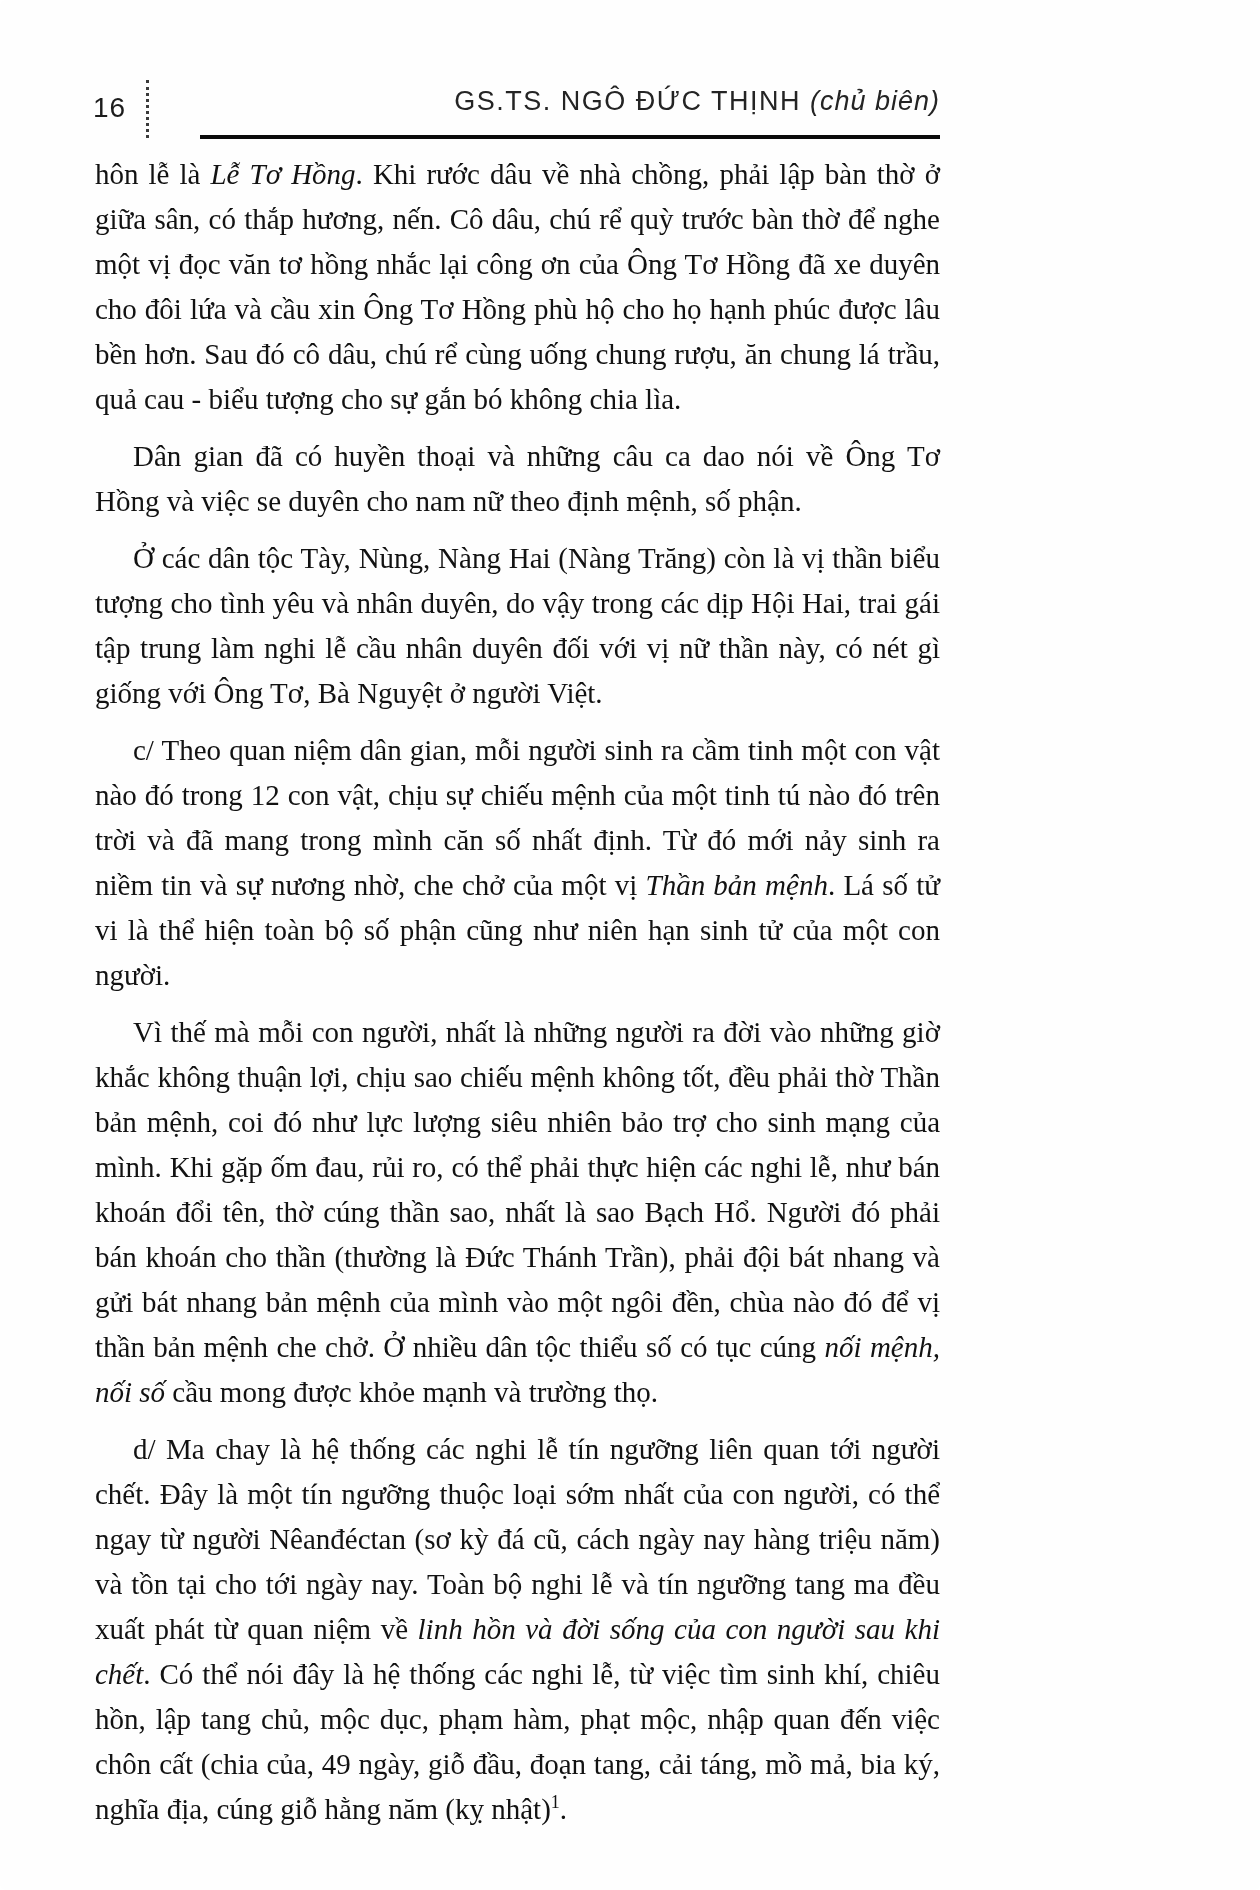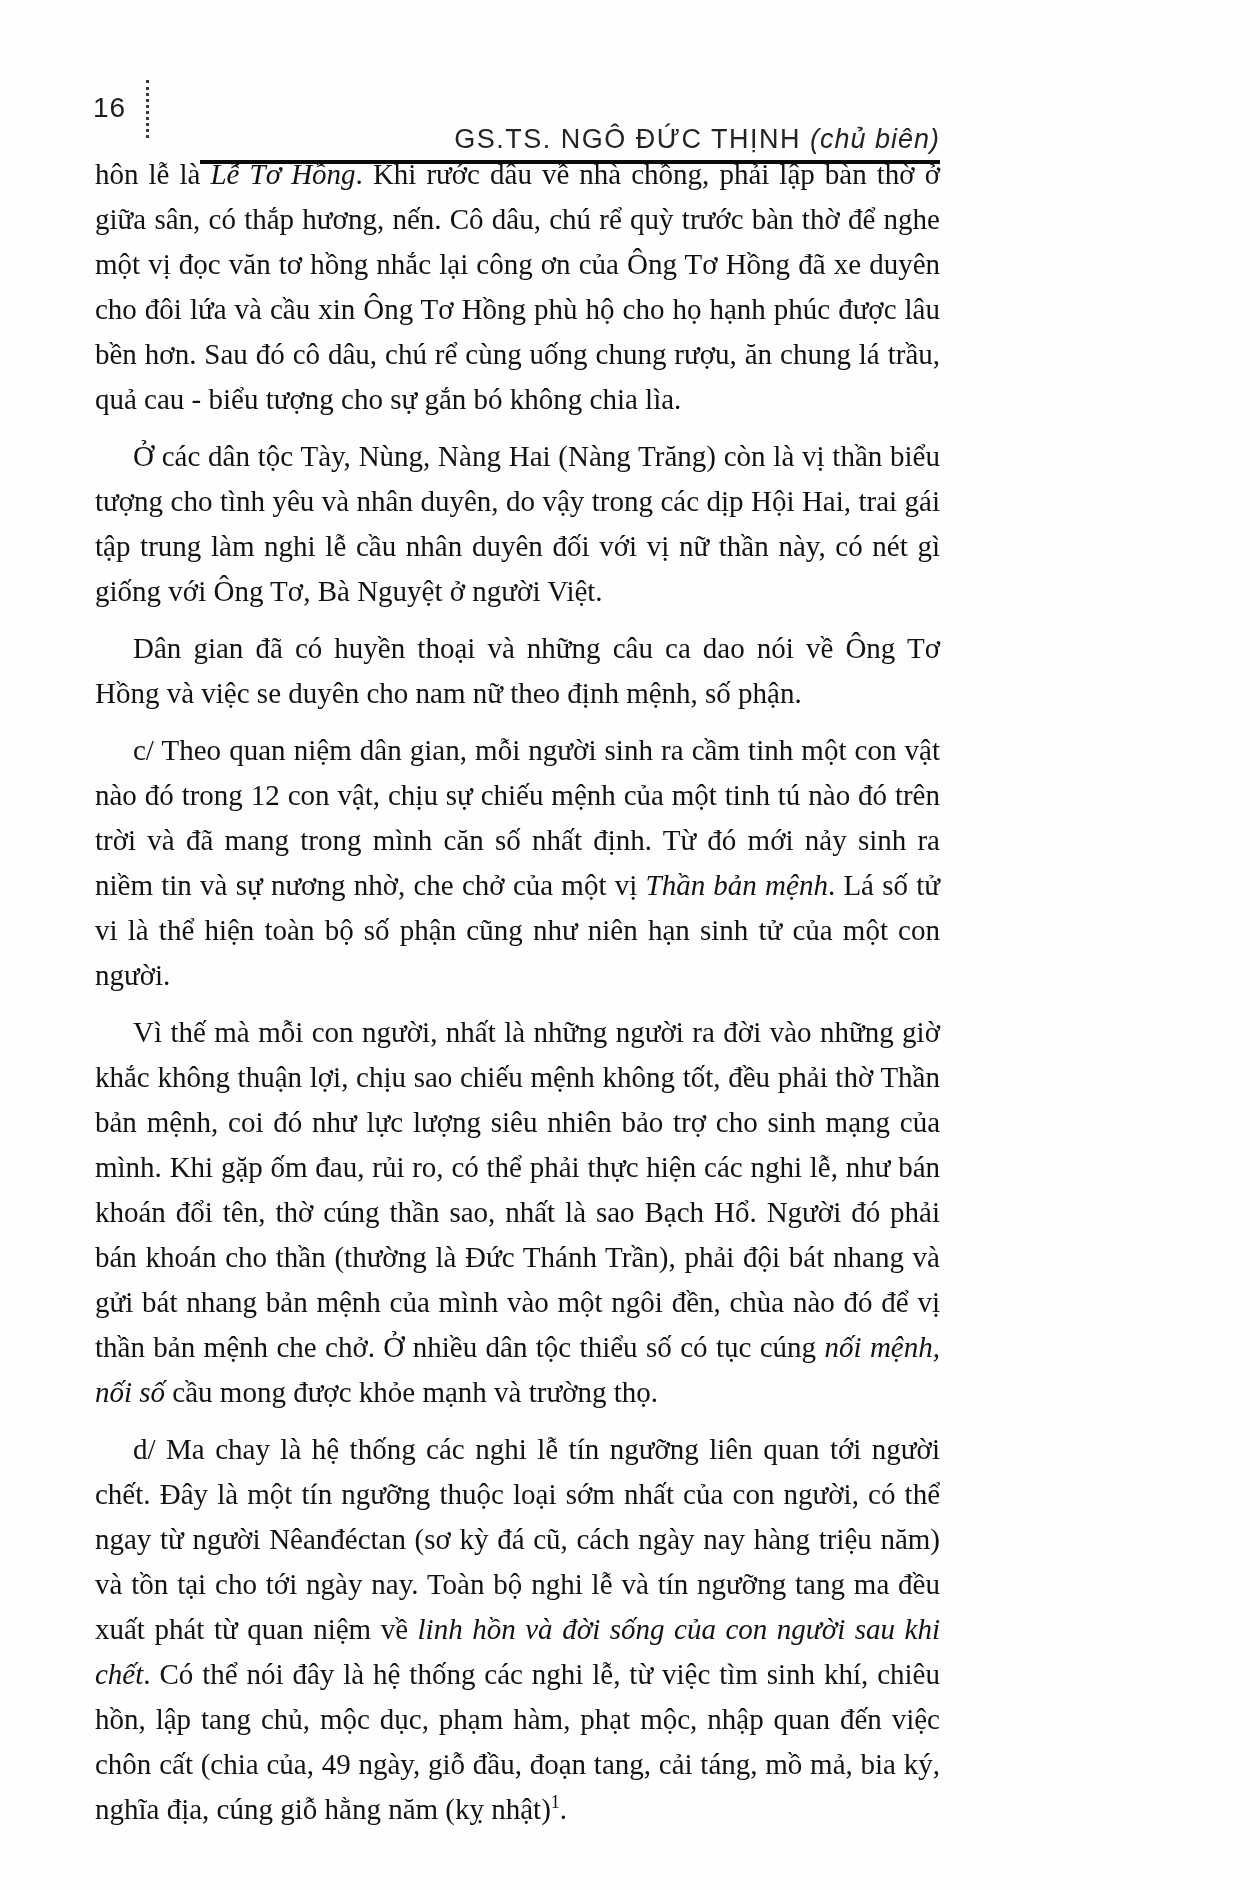--- a/index.html
+++ b/index.html
@@ -37,22 +37,21 @@
     width: 0;
     border-left: 3px dotted #3a3a3a;
   }
   .header-right {
     position: absolute;
     top: 86px;
     left: 200px;
     width: 740px;
     text-align: right;
     border-bottom: 4px solid #0a0a0a;
-    padding-bottom: 5px;
-    margin-top: 38px;
+    padding-bottom: 18px;
   }
   .running-title {
     font-family: "Liberation Sans", sans-serif;
     font-size: 27px;
     font-weight: 400;
     letter-spacing: 1.5px;
     color: #242424;
     white-space: nowrap;
   }
   .running-title .subtitle { font-style: italic; letter-spacing: 1px; }
@@ -107,21 +106,21 @@
   <span class="ornament"></span>
 
   <div class="header-right">
     <div class="running-title">
       <span>GS.TS. NGÔ ĐỨC THỊNH </span><span class="subtitle">(chủ biên)</span>
     </div>
   </div>
 
   <main class="page-body">
       <p class="para"><span>hôn lễ là </span><em>Lễ Tơ Hồng</em><span>. Khi rước dâu về nhà chồng, phải lập bàn thờ ở giữa sân, có thắp hương, nến. Cô dâu, chú rể quỳ trước bàn thờ để nghe một vị đọc văn tơ hồng nhắc lại công ơn của Ông Tơ Hồng đã xe duyên cho đôi lứa và cầu xin Ông Tơ Hồng phù hộ cho họ hạnh phúc được lâu bền hơn. Sau đó cô dâu, chú rể cùng uống chung rượu, ăn chung lá trầu, quả cau - biểu tượng cho sự gắn bó không chia lìa.</span></p>
+      <p class="para indent"><span>Dân gian đã có huyền thoại và những câu ca dao nói về Ông Tơ Hồng và việc se duyên cho nam nữ theo định mệnh, số phận.</span></p>
       <p class="para indent"><span>Ở các dân tộc Tày, Nùng, Nàng Hai (Nàng Trăng) còn là vị thần biểu tượng cho tình yêu và nhân duyên, do vậy trong các dịp Hội Hai, trai gái tập trung làm nghi lễ cầu nhân duyên đối với vị nữ thần này, có nét gì giống với Ông Tơ, Bà Nguyệt ở người Việt.</span></p>
-      <p class="para indent"><span>Dân gian đã có huyền thoại và những câu ca dao nói về Ông Tơ Hồng và việc se duyên cho nam nữ theo định mệnh, số phận.</span></p>
       <p class="para indent"><span>c/ Theo quan niệm dân gian, mỗi người sinh ra cầm tinh một con vật nào đó trong 12 con vật, chịu sự chiếu mệnh của một tinh tú nào đó trên trời và đã mang trong mình căn số nhất định. Từ đó mới nảy sinh ra niềm tin và sự nương nhờ, che chở của một vị </span><em>Thần bản mệnh</em><span>. Lá số tử vi là thể hiện toàn bộ số phận cũng như niên hạn sinh tử của một con người.</span></p>
       <p class="para indent"><span>Vì thế mà mỗi con người, nhất là những người ra đời vào những giờ khắc không thuận lợi, chịu sao chiếu mệnh không tốt, đều phải thờ Thần bản mệnh, coi đó như lực lượng siêu nhiên bảo trợ cho sinh mạng của mình. Khi gặp ốm đau, rủi ro, có thể phải thực hiện các nghi lễ, như bán khoán đổi tên, thờ cúng thần sao, nhất là sao Bạch Hổ. Người đó phải bán khoán cho thần (thường là Đức Thánh Trần), phải đội bát nhang và gửi bát nhang bản mệnh của mình vào một ngôi đền, chùa nào đó để vị thần bản mệnh che chở. Ở nhiều dân tộc thiểu số có tục cúng </span><em>nối mệnh, nối số</em><span> cầu mong được khỏe mạnh và trường thọ.</span></p>
       <p class="para indent"><span>d/ Ma chay là hệ thống các nghi lễ tín ngưỡng liên quan tới người chết. Đây là một tín ngưỡng thuộc loại sớm nhất của con người, có thể ngay từ người Nêanđéctan (sơ kỳ đá cũ, cách ngày nay hàng triệu năm) và tồn tại cho tới ngày nay. Toàn bộ nghi lễ và tín ngưỡng tang ma đều xuất phát từ quan niệm về </span><em>linh hồn và đời sống của con người sau khi chết</em><span>. Có thể nói đây là hệ thống các nghi lễ, từ việc tìm sinh khí, chiêu hồn, lập tang chủ, mộc dục, phạm hàm, phạt mộc, nhập quan đến việc chôn cất (chia của, 49 ngày, giỗ đầu, đoạn tang, cải táng, mồ mả, bia ký, nghĩa địa, cúng giỗ hằng năm (kỵ nhật)</span><sup>1</sup><span>.</span></p>
     </main>
 
 
 </div>
 
 </body></html>

